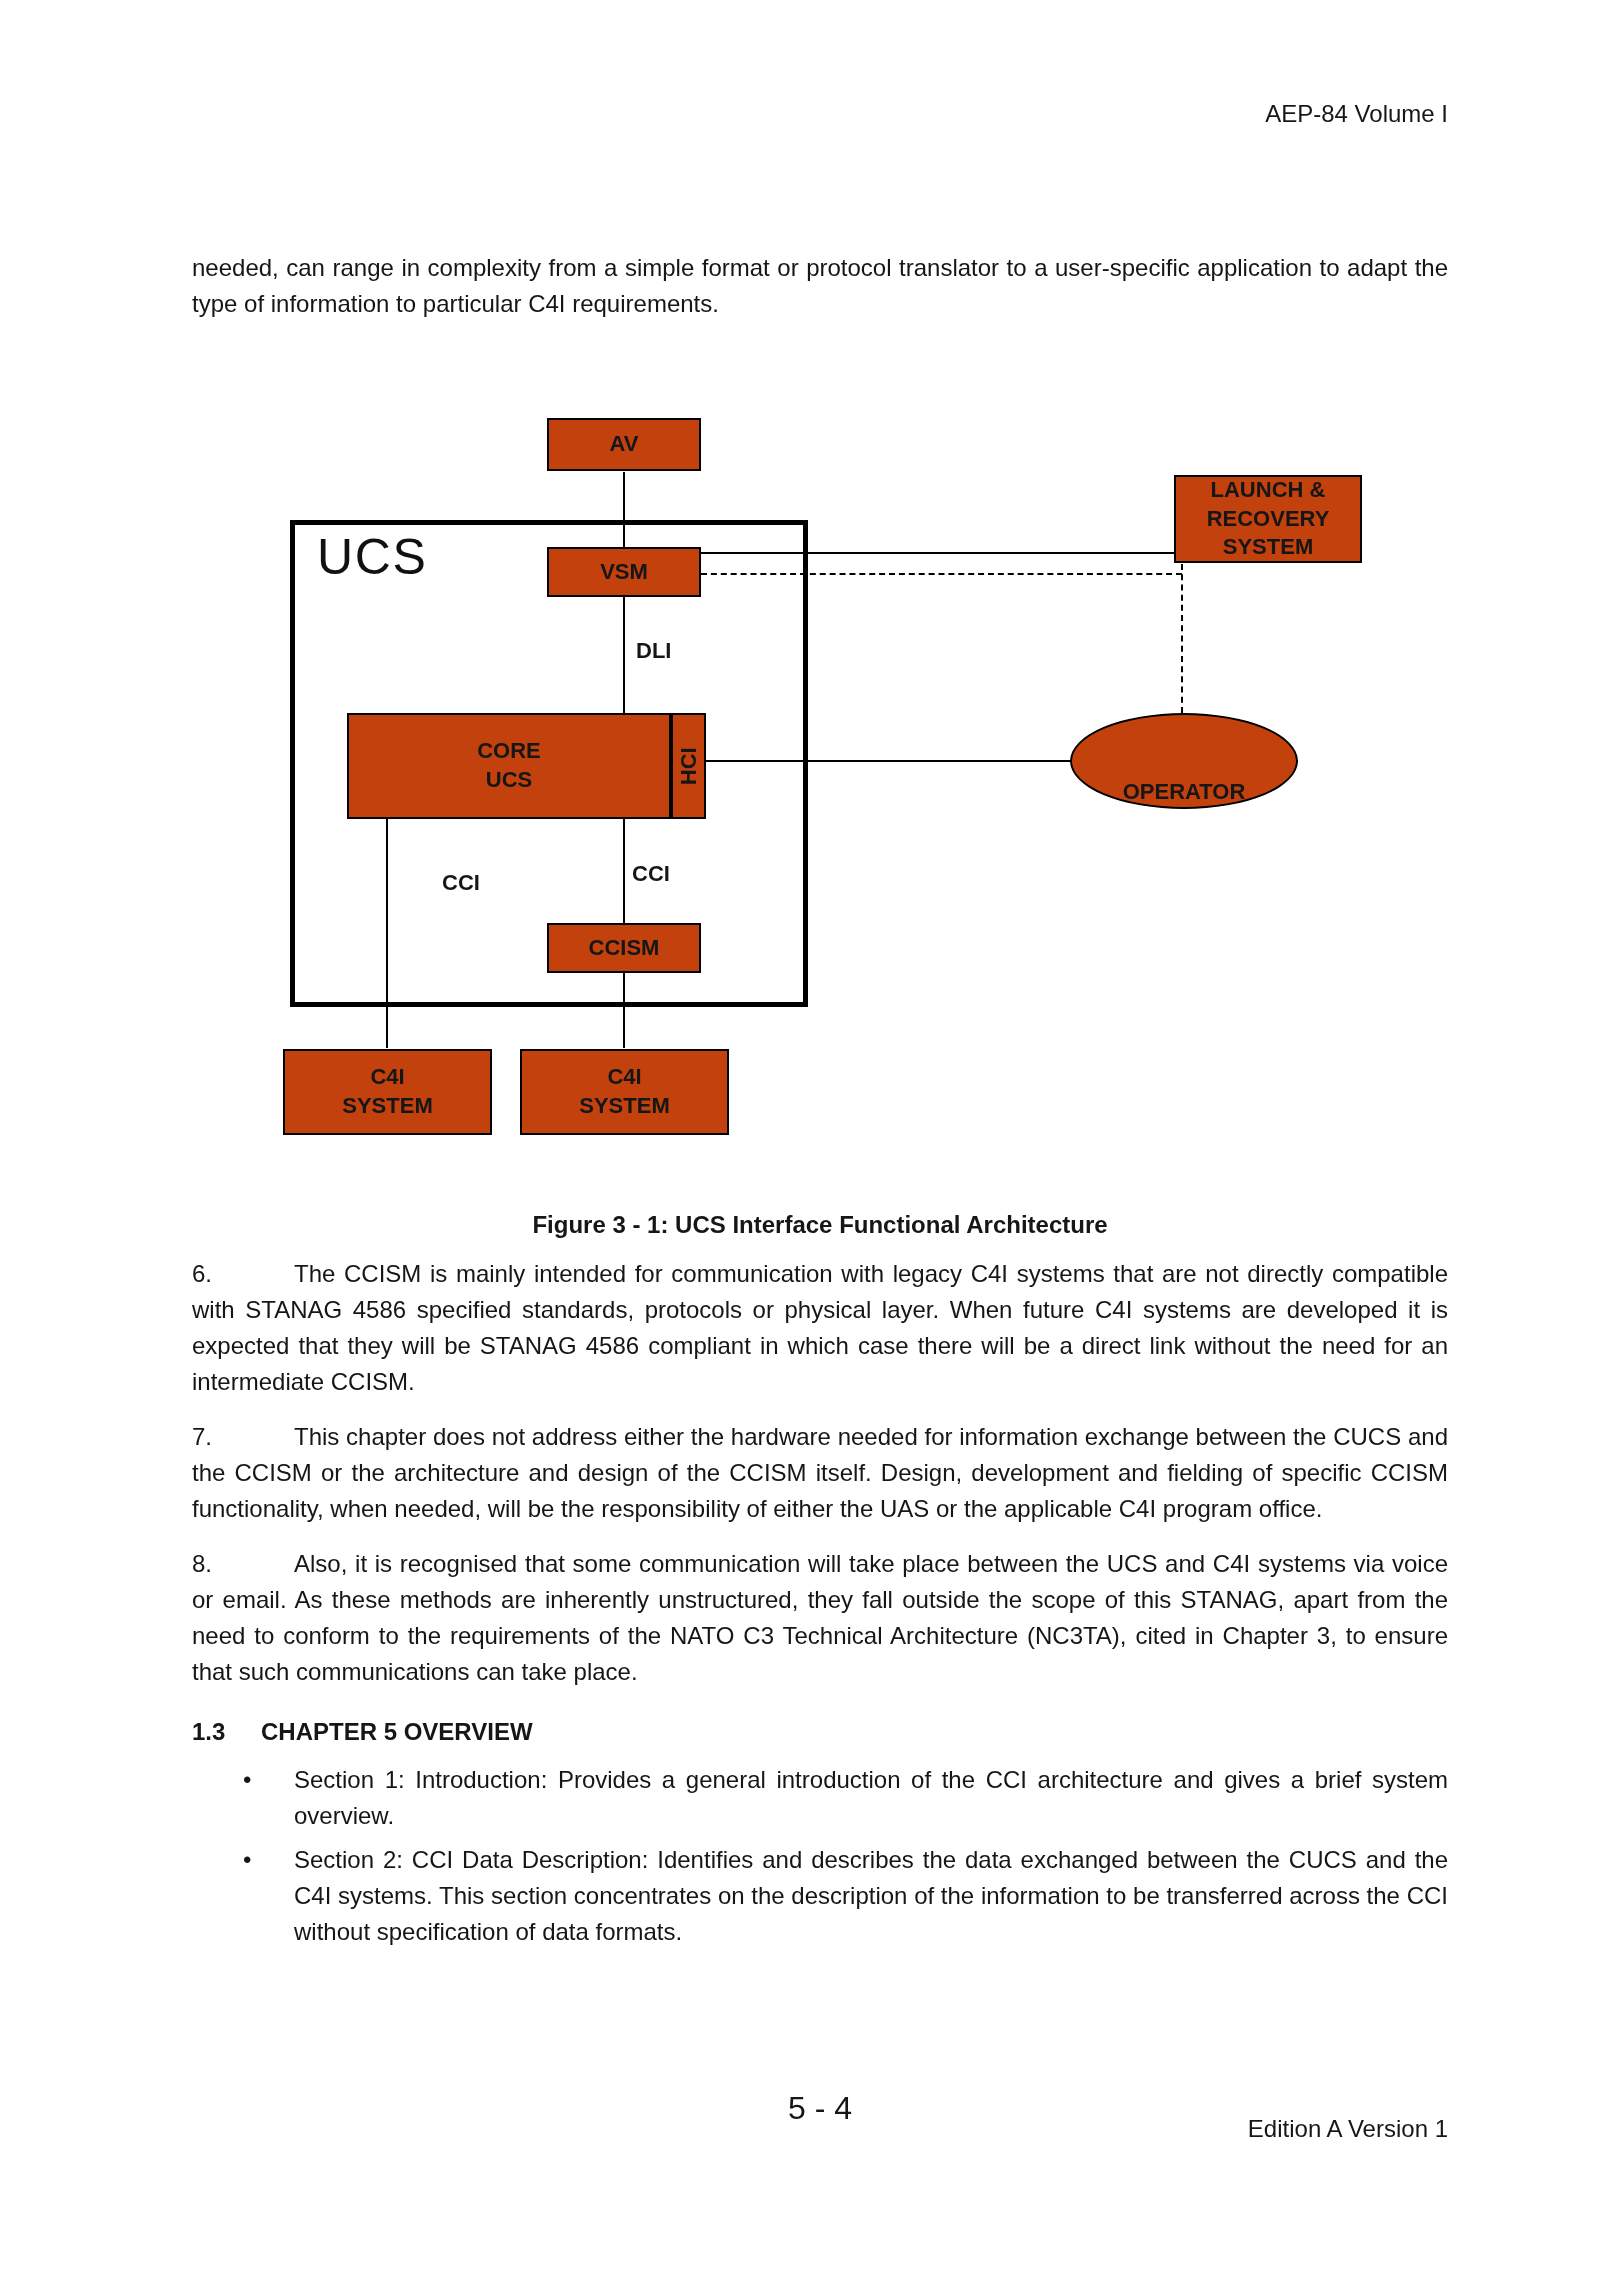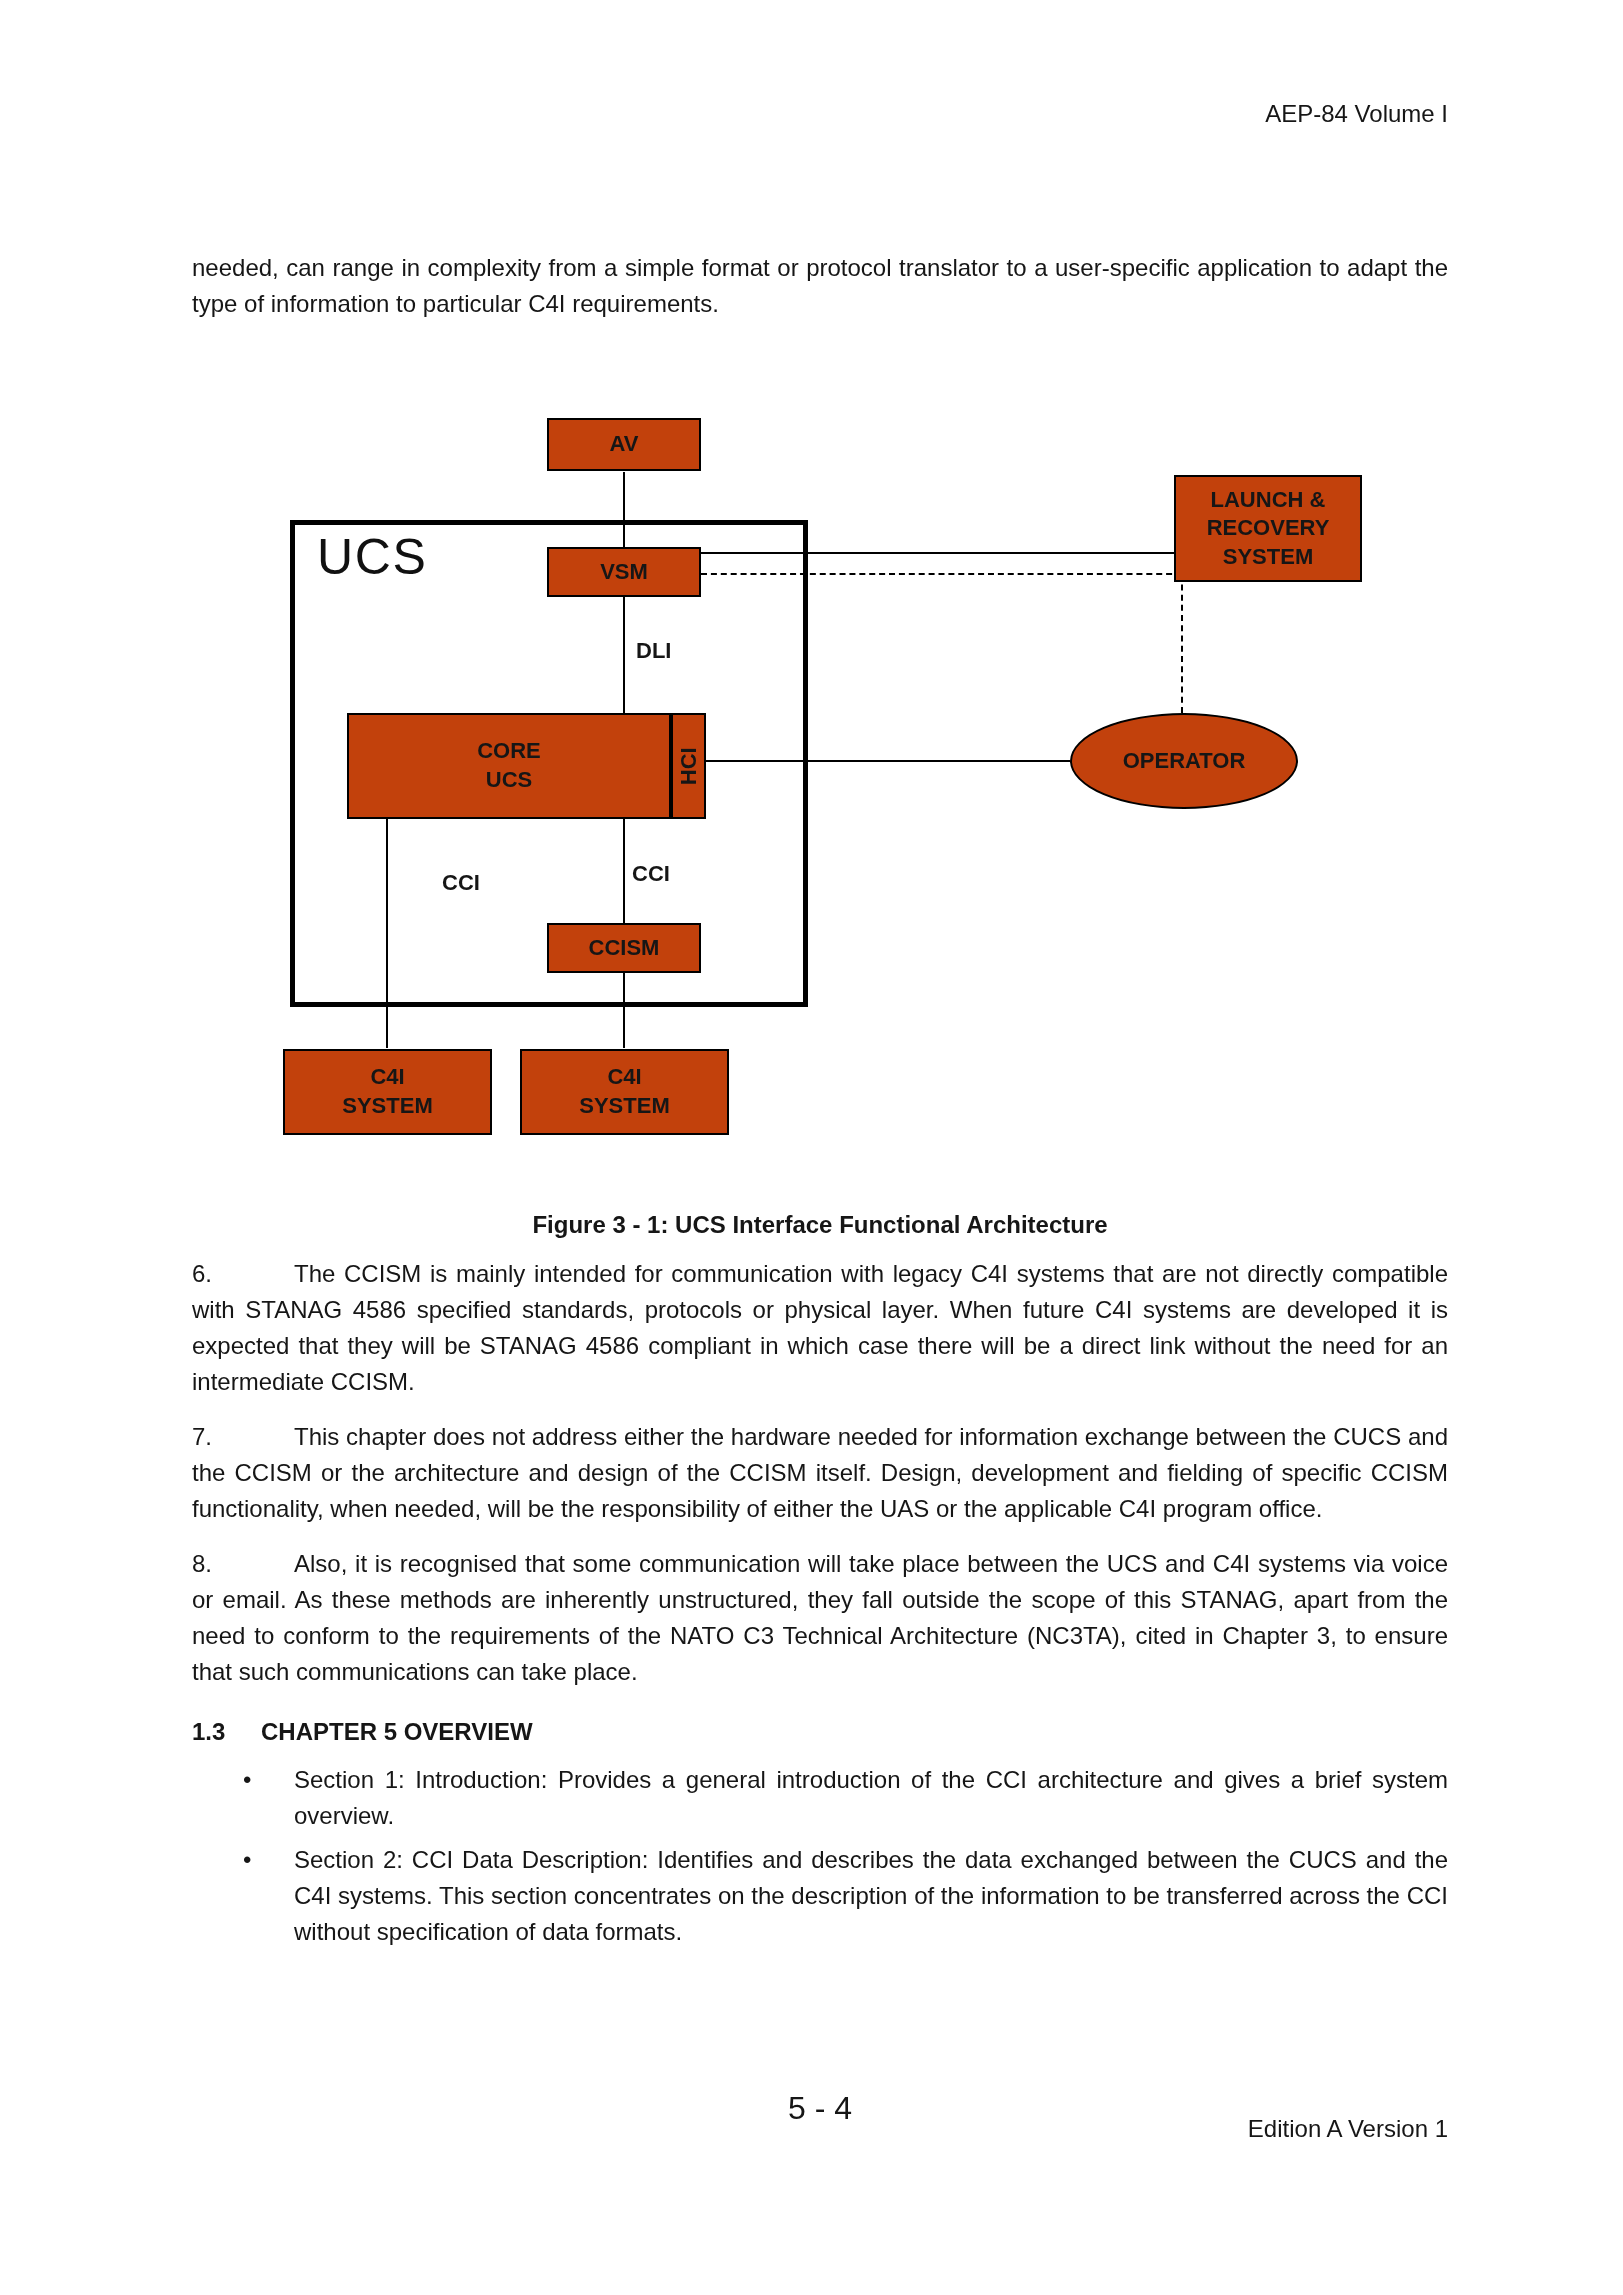--- a/index.html
+++ b/index.html
@@ -12,21 +12,21 @@
   .body-text { font-size:24px; line-height:36px; text-align:justify; }
   .para1 { position:absolute; left:192px; top:250px; width:1256px; }
 
   
   .diagram { position:absolute; left:0; top:393px; width:1623px; height:785px; }
   .box { position:absolute; border:2.4px solid #000; background:#c2410c;
          display:flex; align-items:center; justify-content:center; }
   .box .lbl { font-weight:bold; font-size:22px; line-height:1.3; text-align:center; white-space:pre-line; }
   .ucs-frame { position:absolute; left:290px; top:127px; width:518px; height:487px; border:5.5px solid #000; background:transparent; }
   .ucs-title { position:absolute; left:317px; top:135px; font-size:50px; letter-spacing:1.6px; color:#111; }
-  .ellipse { border-radius:50%; }
+  .ellipse { border-radius:50%;align-items:flex-end; }
   .solid-h { position:absolute; height:2.4px; background:#000; }
   .solid-v { position:absolute; width:2.4px; background:#000; }
   .dash-h { position:absolute; height:0; border-top:2.4px dashed #000; }
   .dash-v { position:absolute; width:0; border-left:2.4px dashed #000; }
   .flabel { position:absolute; font-weight:bold; font-size:22px; }
   .rot { transform:rotate(-90deg); white-space:nowrap; }
 
   .caption { position:absolute; left:192px; top:1211px; width:1256px; text-align:center;
              font-weight:bold; font-size:24px; }
 
@@ -64,21 +64,21 @@
     <div class="solid-v" style="left:623px; top:426px; height:104px;"></div>
     <div class="solid-v" style="left:623px; top:580px; height:75px;"></div>
 
     <div class="ucs-frame"></div>
     <div class="ucs-title">UCS</div>
 
     <div class="box" style="left:547px; top:25px; width:154px; height:53px;">
       <span class="lbl">AV</span>
     </div>
 
-    <div class="box" style="left:1174px; top:82px; width:188px; height:107px;">
+    <div class="box" style="left:1174px; top:82px; width:188px; height:88px;">
       <span class="lbl">LAUNCH &amp;
 RECOVERY
 SYSTEM</span>
     </div>
 
     <div class="box" style="left:547px; top:154px; width:154px; height:50px;justify-content:center;">
       <span class="lbl">VSM</span>
     </div>
 
     <div class="flabel" style="left:636px; top:245px;">DLI</div>

